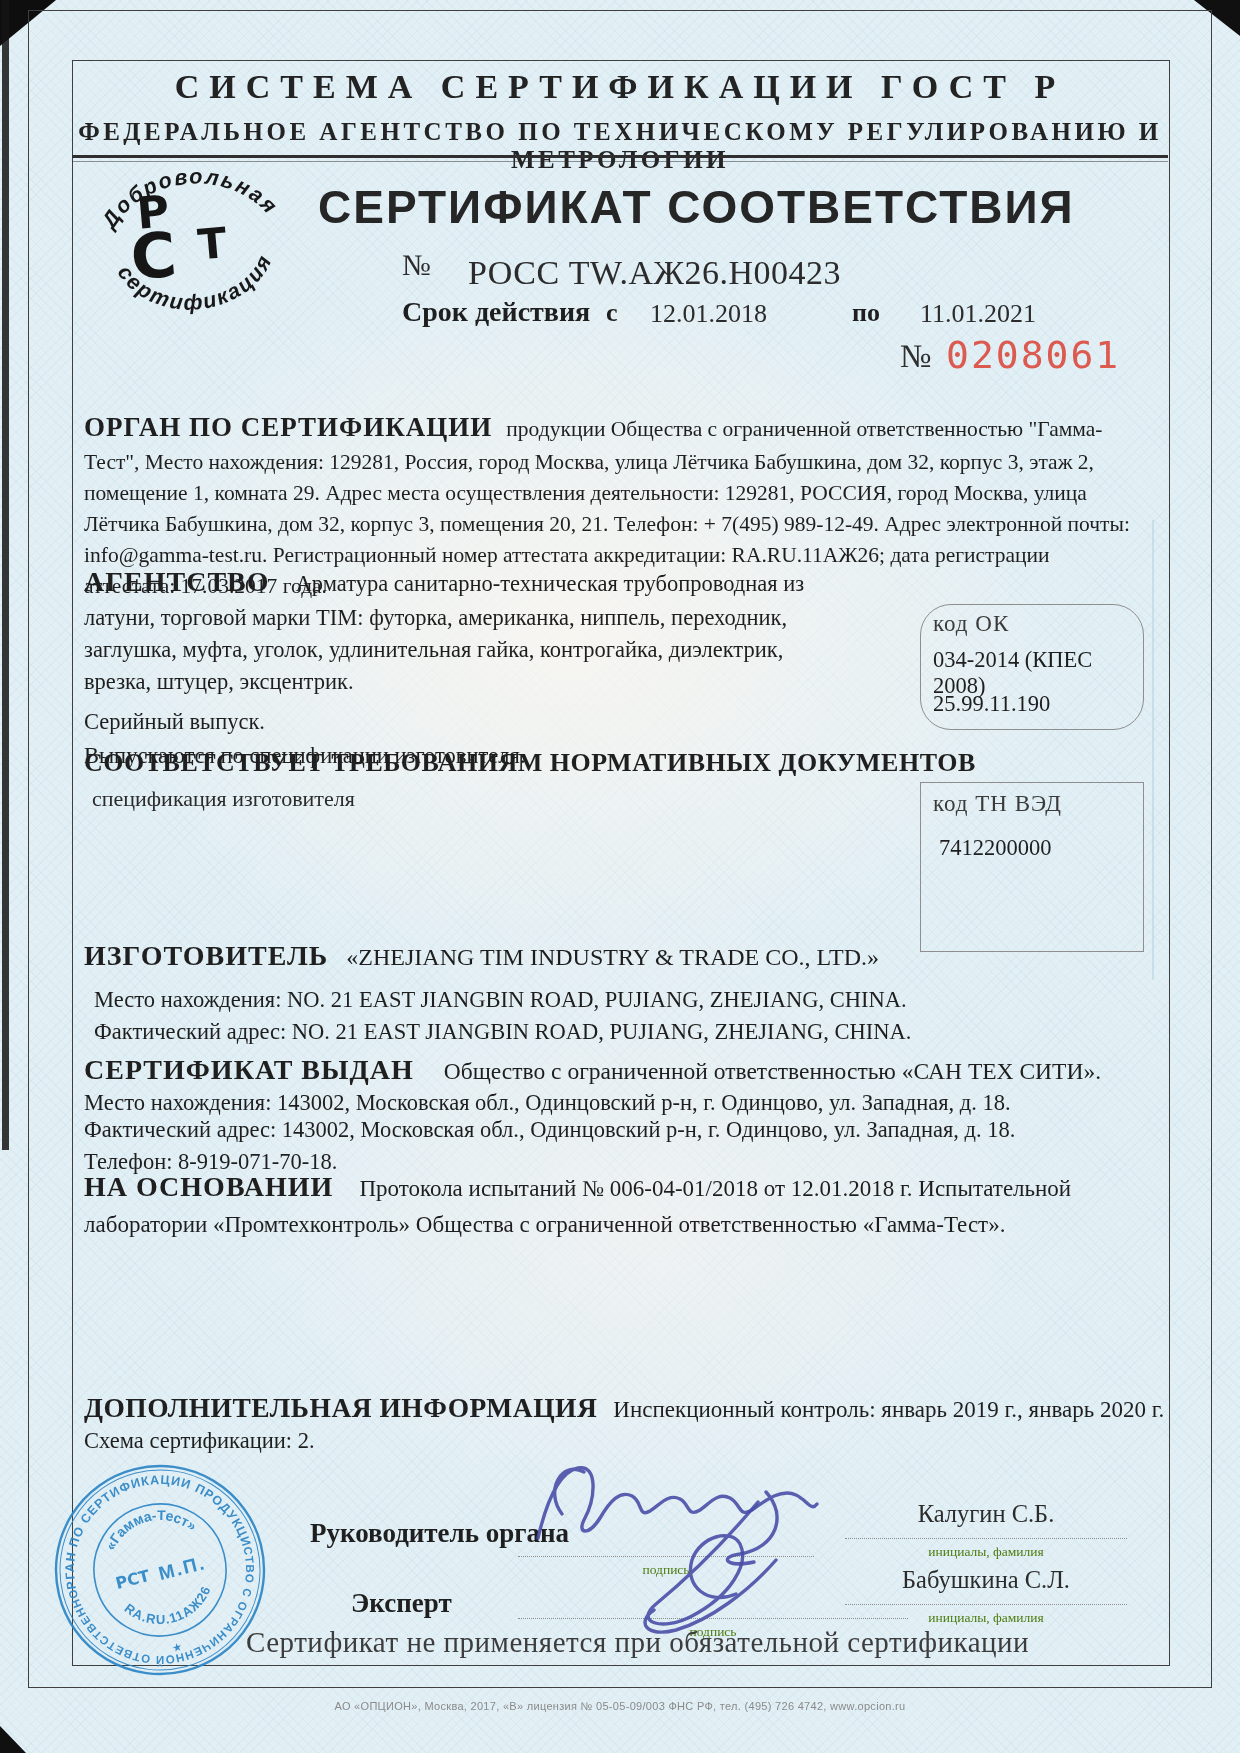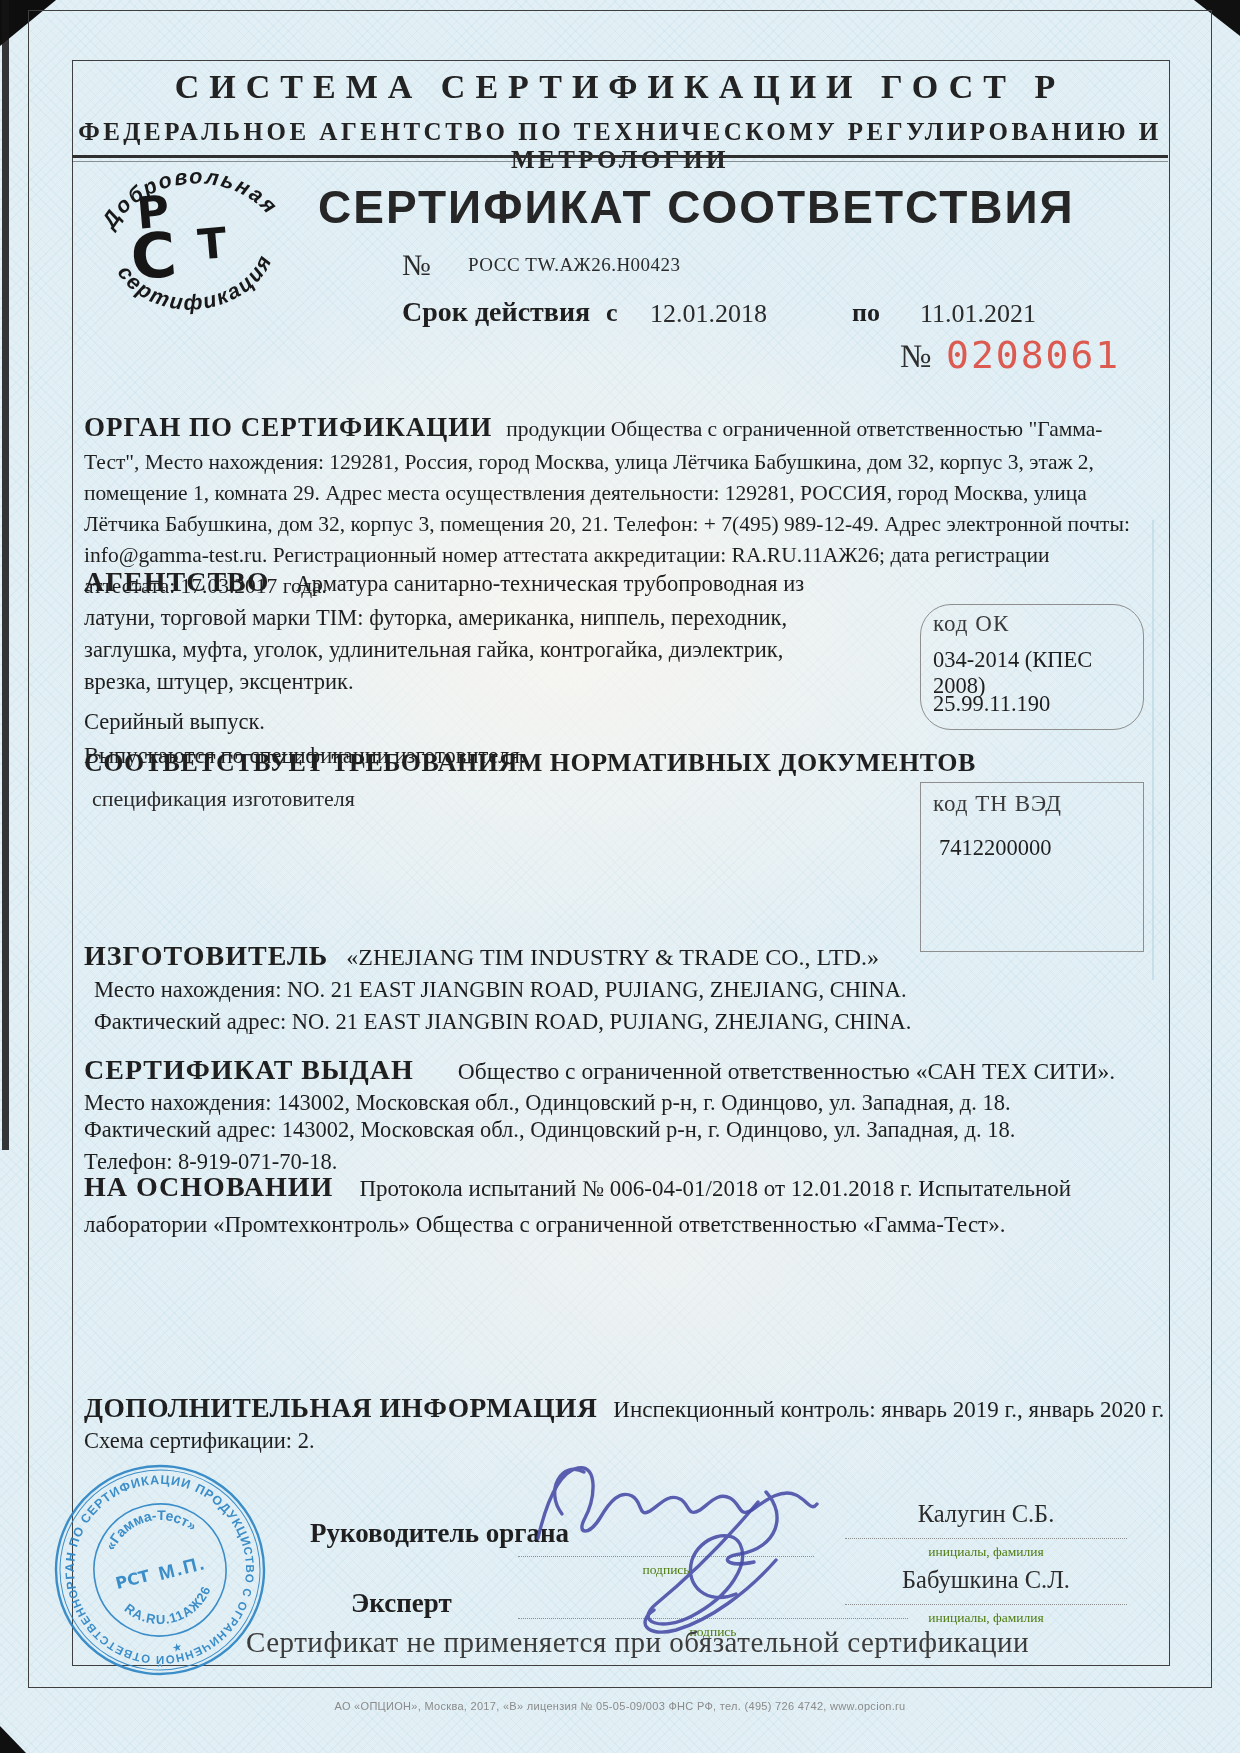--- a/index.html
+++ b/index.html
@@ -59,21 +59,21 @@
   <g fill="#161616" font-family="DejaVu Sans, sans-serif" font-weight="bold">
     <text x="52" y="66" font-size="44">Р</text>
     <text x="42" y="116" font-size="62">С</text>
     <text x="110" y="102" font-size="42">Т</text>
   </g>
 </svg>
 
 <div class="ab sans" style="left:318px;top:180px;font-size:46px;font-weight:bold;letter-spacing:2px;color:#262626;">СЕРТИФИКАТ СООТВЕТСТВИЯ</div>
 
 <span class="ab serif" style="left:402px;top:248px;font-size:30px;">№</span>
-<span class="ab serif" style="left:468px;top:254px;font-size:19px;letter-spacing:.5px;">РОСС TW.АЖ26.H00423</span>
+<span class="ab serif" style="left:468px;top:254px;font-size:34px;letter-spacing:.5px;">РОСС TW.АЖ26.H00423</span>
 
 <span class="ab serif lbl" style="left:402px;top:296px;font-size:28px;">Срок действия</span>
 <span class="ab serif lbl" style="left:606px;top:298px;font-size:26px;">с</span>
 <span class="ab serif" style="left:650px;top:299px;font-size:26px;">12.01.2018</span>
 <span class="ab serif lbl" style="left:852px;top:298px;font-size:26px;">по</span>
 <span class="ab serif" style="left:920px;top:299px;font-size:26px;">11.01.2021</span>
 
 <span class="ab serif" style="left:900px;top:338px;font-size:33px;color:#2f2f2f;">№</span>
 <span class="ab" style="left:946px;top:333px;font-size:38px;font-family:'DejaVu Sans Mono',monospace;color:#dc5a50;letter-spacing:2px;">0208061</span>
 
@@ -98,27 +98,27 @@
 
 <div class="ab boxed" style="left:920px;top:782px;width:222px;height:168px;">
   <span class="ab serif boxlabel" style="left:12px;top:8px;">код ТН ВЭД</span>
   <span class="ab serif boxval" style="left:18px;top:52px;">7412200000</span>
 </div>
 
 <div class="ab serif" style="left:84px;top:940px;width:1060px;color:#1e1e1e;">
   <div>
     <span class="lbl" style="font-size:28px;letter-spacing:1px;margin-right:18px;">ИЗГОТОВИТЕЛЬ</span><span style="font-size:24px;">«ZHEJIANG TIM INDUSTRY &amp; TRADE CO., LTD.»</span>
   </div>
-  <div class="secline" style="margin-top:5px;padding-left:10px;">Место нахождения: NO. 21 EAST JIANGBIN ROAD, PUJIANG, ZHEJIANG, CHINA.</div>
+  <div class="secline" style="margin-top:15px;padding-left:10px;">Место нахождения: NO. 21 EAST JIANGBIN ROAD, PUJIANG, ZHEJIANG, CHINA.</div>
   <div class="secline" style="margin-top:6px;padding-left:10px;">Фактический адрес: NO. 21 EAST JIANGBIN ROAD, PUJIANG, ZHEJIANG, CHINA.</div>
 </div>
 
 <div class="ab serif" style="left:84px;top:1054px;width:1070px;color:#1e1e1e;">
   <div>
-    <span class="lbl" style="font-size:28px;letter-spacing:1px;margin-right:44px;">СЕРТИФИКАТ ВЫДАН</span><span style="font-size:23.5px;">Общество с ограниченной ответственностью «САН ТЕХ СИТИ».</span>
+    <span class="lbl" style="font-size:28px;letter-spacing:1px;margin-right:30px;">СЕРТИФИКАТ ВЫДАН</span><span style="font-size:23.5px;">Общество с ограниченной ответственностью «САН ТЕХ СИТИ».</span>
   </div>
   <div class="secline" style="margin-top:4px;">Место нахождения: 143002, Московская обл., Одинцовский р-н, г. Одинцово, ул. Западная, д. 18.</div>
   <div class="secline" style="margin-top:1px;">Фактический адрес: 143002, Московская обл., Одинцовский р-н, г. Одинцово, ул. Западная, д. 18.</div>
   <div class="secline" style="margin-top:6px;">Телефон: 8-919-071-70-18.</div>
 </div>
 
 <div class="ab serif" style="left:84px;top:1166px;width:1062px;font-size:23px;line-height:1.5;color:#1e1e1e;">
   <span class="lbl" style="font-size:28px;letter-spacing:1px;margin-right:26px;">НА ОСНОВАНИИ</span><span>Протокола испытаний № 006-04-01/2018 от 12.01.2018 г. Испытательной лаборатории «Промтехконтроль» Общества с ограниченной ответственностью «Гамма-Тест».</span>
 </div>
 

